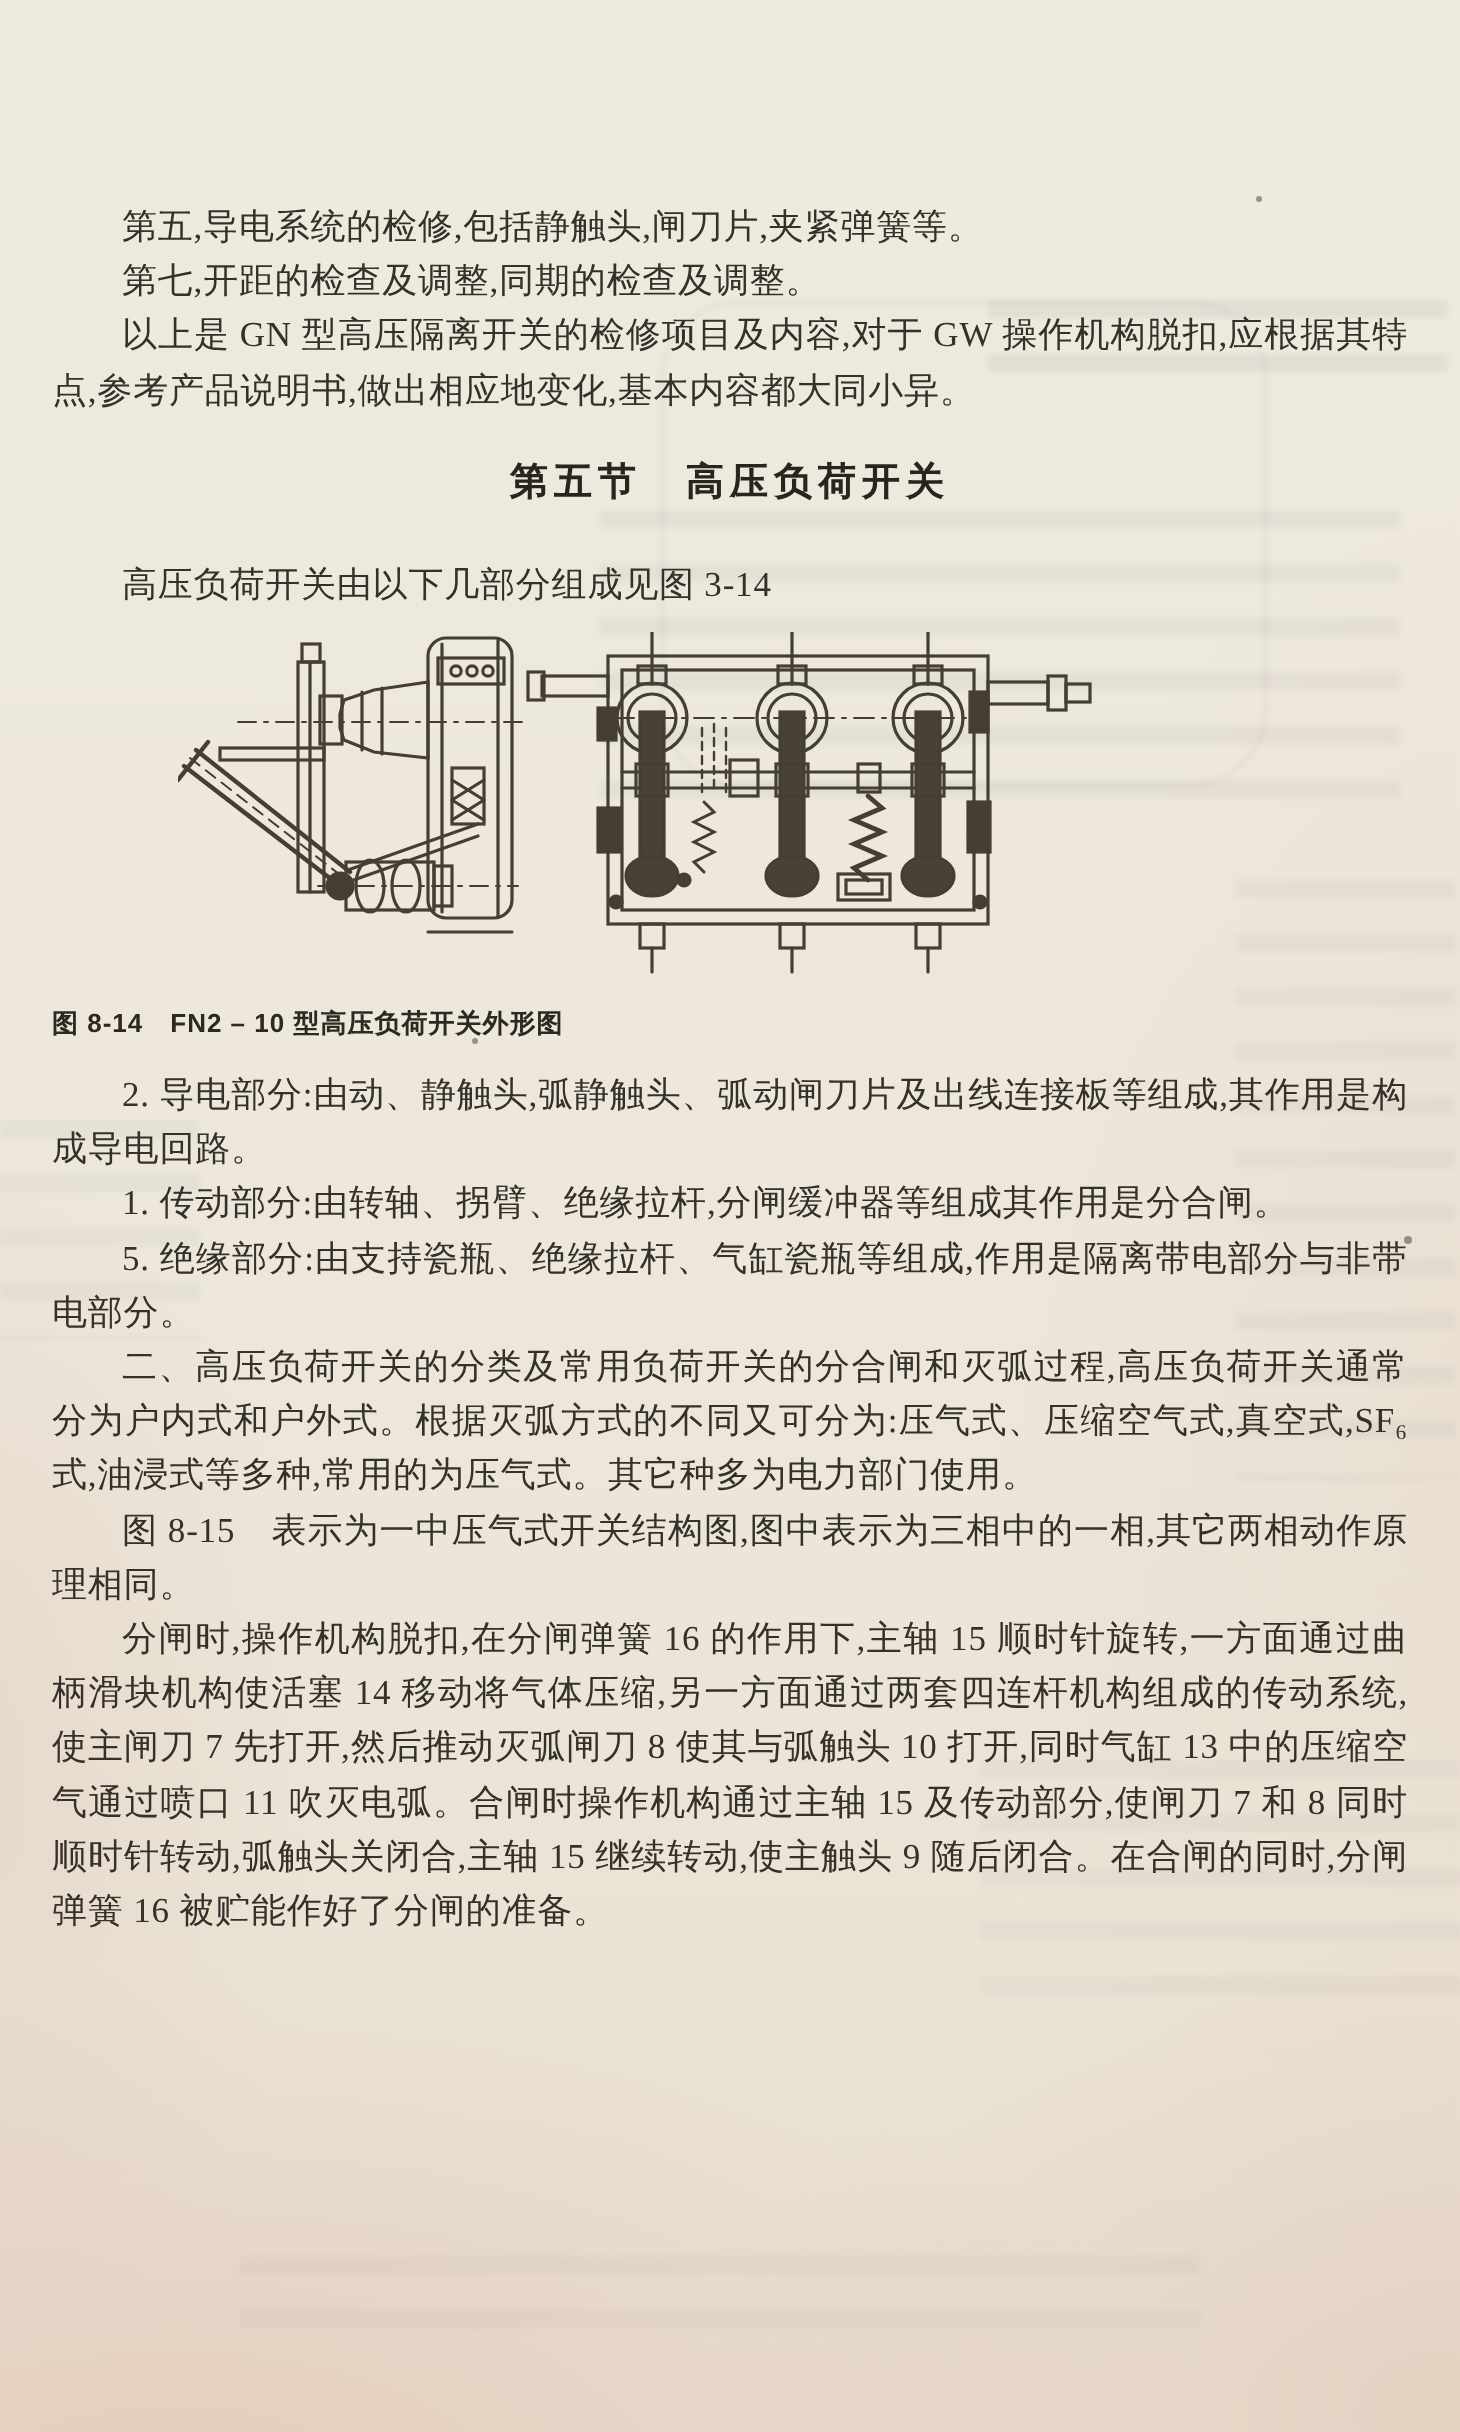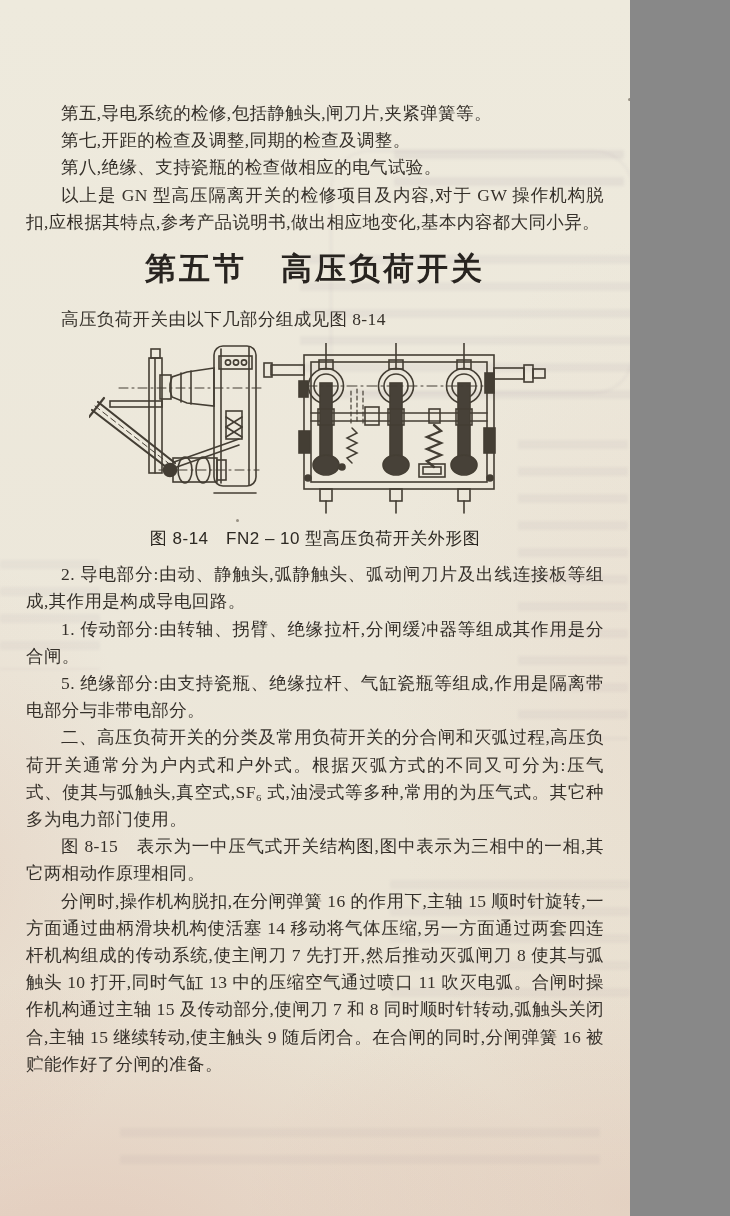--- a/index.html
+++ b/index.html
@@ -1,38 +1,38 @@
 <!DOCTYPE html>
 <html><head>
 <meta charset="utf-8">
 <style>
   html,body{margin:0;padding:0;background:#888;}
   .page{
-    position:relative;width:630px;height:1216px;overflow:hidden;
+    position:relative;width:730px;height:1216px;overflow:hidden;
     background-color:#ece7da;
     background-image:
       radial-gradient(ellipse 860px 460px at 12% 104%, rgba(214,158,146,.32), rgba(214,158,146,0) 62%),
       radial-gradient(ellipse 640px 400px at 100% 99%, rgba(212,164,150,.26), rgba(212,164,150,0) 60%),
       radial-gradient(ellipse 420px 760px at 103% 58%, rgba(219,186,166,.16), rgba(219,186,166,0) 62%),
       radial-gradient(ellipse 300px 520px at -3% 72%, rgba(213,163,148,.18), rgba(213,163,148,0) 60%),
       linear-gradient(180deg,#eeeadd 0%,#ece7da 55%,#e9e1d1 100%);
     font-family:"Liberation Serif","DejaVu Serif",serif;
     color:#35302a;
   }
   .content{position:absolute;inset:0;z-index:2;padding:100px 26px 0 26px;box-sizing:border-box;}
   p.body{margin:0;font-size:17.5px;line-height:27.2px;text-align:justify;text-indent:2em;letter-spacing:.4px;}
   h1.section{
     font-family:"Liberation Sans","DejaVu Sans",sans-serif;font-weight:700;color:#282420;
-    font-size:31px;line-height:36px;text-align:center;margin:15px 0 19px 0;letter-spacing:3px;
+    font-size:19px;line-height:36px;text-align:center;margin:15px 0 19px 0;letter-spacing:3px;
   }
   .figure{margin:10px 0 0 0;}
   .figure svg{display:block;margin-left:63px;}
   .figcaption{
-    font-family:"Liberation Sans","DejaVu Sans",sans-serif;font-weight:400;color:#2c2822;
-    font-size:17px;line-height:26px;text-align:center;margin:5px 0 9px 0;letter-spacing:.5px;
+    font-family:"Liberation Sans","DejaVu Sans",sans-serif;font-weight:700;color:#2c2822;
+    font-size:13px;line-height:26px;margin:5px 0 9px 0;letter-spacing:.5px;
   }
   .pageno{margin:7px 0 0 0;text-align:center;font-size:16.5px;letter-spacing:1px;text-indent:0;}
   
   .ghost{position:absolute;z-index:1;pointer-events:none;filter:blur(1.4px);}
   .g-lines{background:repeating-linear-gradient(180deg,rgba(122,112,132,.16) 0 9px,rgba(122,112,132,0) 9px 27px);}
   .g-box{border:2px solid rgba(120,110,130,.12);}
   .speck{position:absolute;z-index:3;border-radius:50%;background:rgba(82,72,60,.55);}
 </style>
 </head>
 <body>
@@ -49,26 +49,25 @@
 
   <div class="speck" style="left:628px;top:98px;width:3px;height:3px;"></div>
   <div class="speck" style="left:702px;top:618px;width:4px;height:4px;"></div>
   <div class="speck" style="left:236px;top:519px;width:3px;height:3px;"></div>
   <div class="speck" style="left:404px;top:760px;width:2px;height:2px;"></div>
 
   <div class="content">
 
     <p class="body">第五,导电系统的检修,包括静触头,闸刀片,夹紧弹簧等。</p>
     <p class="body">第七,开距的检查及调整,同期的检查及调整。</p>
-    <p class="body">第八,绝缘、支持瓷瓶的检查做相应的电气试验。</p>
     <p class="body">以上是 GN 型高压隔离开关的检修项目及内容,对于 GW 操作机构脱扣,应根据其特点,参考产品说明书,做出相应地变化,基本内容都大同小异。</p>
 
     <h1 class="section">第五节　高压负荷开关</h1>
 
-    <p class="body">高压负荷开关由以下几部分组成见图 8-14</p>
+    <p class="body">高压负荷开关由以下几部分组成见图 3-14</p>
 
     <figure class="figure" style="margin-left:0;margin-right:0;">
       <svg width="460" height="178" viewBox="0 0 460 178" fill="none" stroke="#443e34" stroke-width="1.6" stroke-linecap="round">
 
         <g>
 
           <rect x="125" y="3" width="42" height="140" rx="9"></rect>
           <line x1="132" y1="6" x2="132" y2="140"></line>
           <line x1="160" y1="4" x2="160" y2="142"></line>
 
@@ -191,18 +190,18 @@
           <line x1="218" y1="43" x2="402" y2="43" stroke-width="1" stroke-dasharray="10 4 2 4"></line>
         </g>
       </svg>
       <figcaption class="figcaption">图 8-14　FN2 – 10 型高压负荷开关外形图</figcaption>
     </figure>
 
     <p class="body">2. 导电部分:由动、静触头,弧静触头、弧动闸刀片及出线连接板等组成,其作用是构成导电回路。</p>
     <p class="body">1. 传动部分:由转轴、拐臂、绝缘拉杆,分闸缓冲器等组成其作用是分合闸。</p>
     <p class="body">5. 绝缘部分:由支持瓷瓶、绝缘拉杆、气缸瓷瓶等组成,作用是隔离带电部分与非带电部分。</p>
 
-    <p class="body">二、高压负荷开关的分类及常用负荷开关的分合闸和灭弧过程,高压负荷开关通常分为户内式和户外式。根据灭弧方式的不同又可分为:压气式、使其与弧触头,真空式,SF₆ 式,油浸式等多种,常用的为压气式。其它种多为电力部门使用。</p>
+    <p class="body">二、高压负荷开关的分类及常用负荷开关的分合闸和灭弧过程,高压负荷开关通常分为户内式和户外式。根据灭弧方式的不同又可分为:压气式、压缩空气式,真空式,SF₆ 式,油浸式等多种,常用的为压气式。其它种多为电力部门使用。</p>
     <p class="body">图 8-15　表示为一中压气式开关结构图,图中表示为三相中的一相,其它两相动作原理相同。</p>
     <p class="body">分闸时,操作机构脱扣,在分闸弹簧 16 的作用下,主轴 15 顺时针旋转,一方面通过曲柄滑块机构使活塞 14 移动将气体压缩,另一方面通过两套四连杆机构组成的传动系统,使主闸刀 7 先打开,然后推动灭弧闸刀 8 使其与弧触头 10 打开,同时气缸 13 中的压缩空气通过喷口 11 吹灭电弧。合闸时操作机构通过主轴 15 及传动部分,使闸刀 7 和 8 同时顺时针转动,弧触头关闭合,主轴 15 继续转动,使主触头 9 随后闭合。在合闸的同时,分闸弹簧 16 被贮能作好了分闸的准备。</p>
 
   </div>
 </div>
 
 </body></html>

